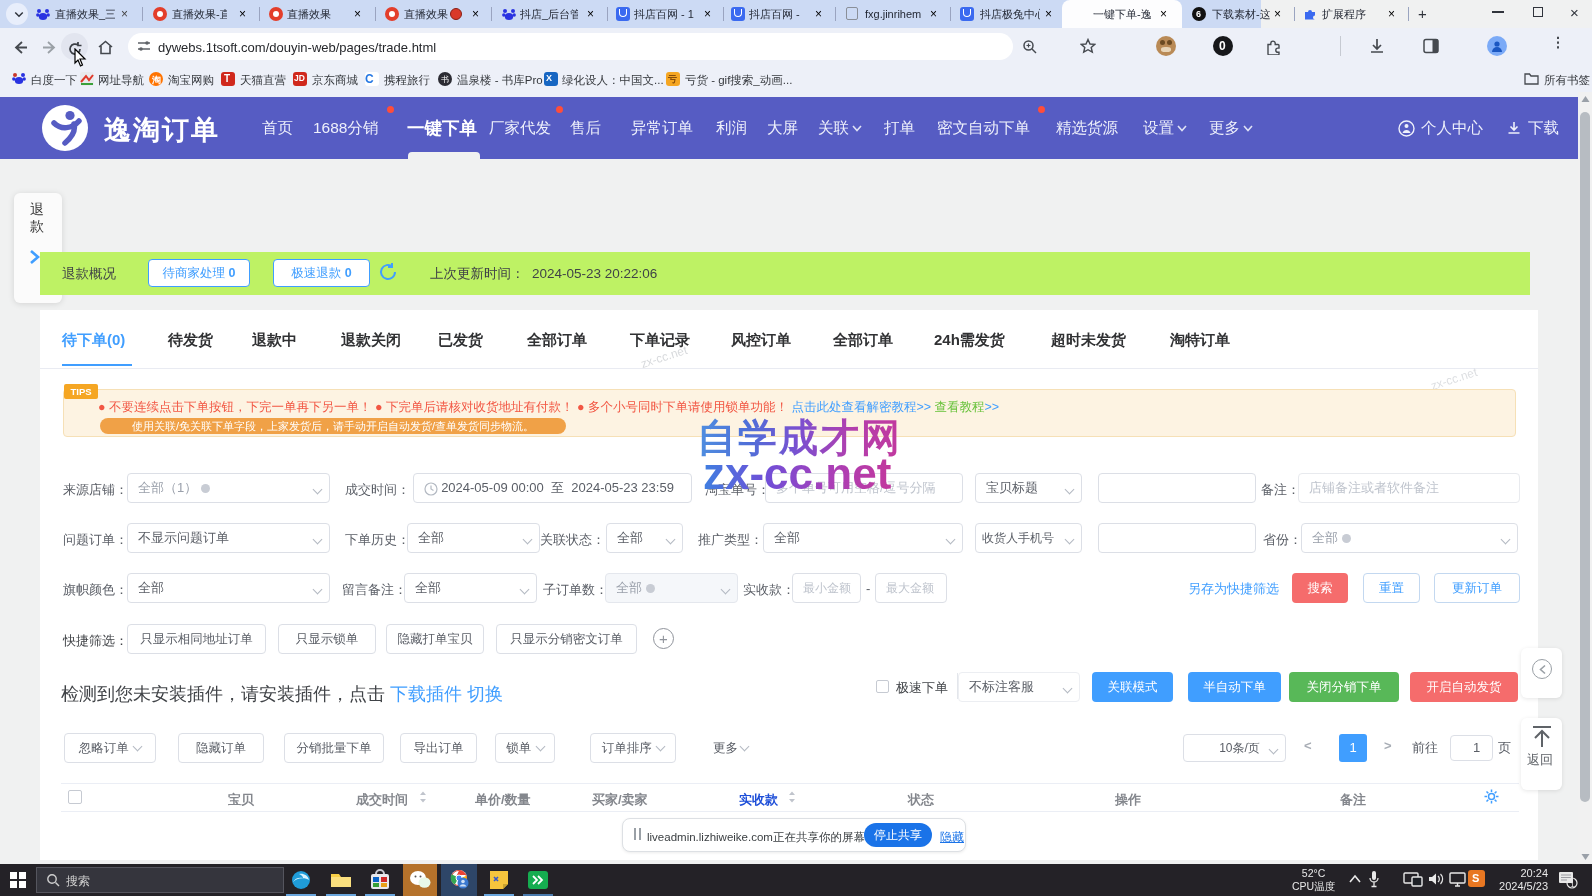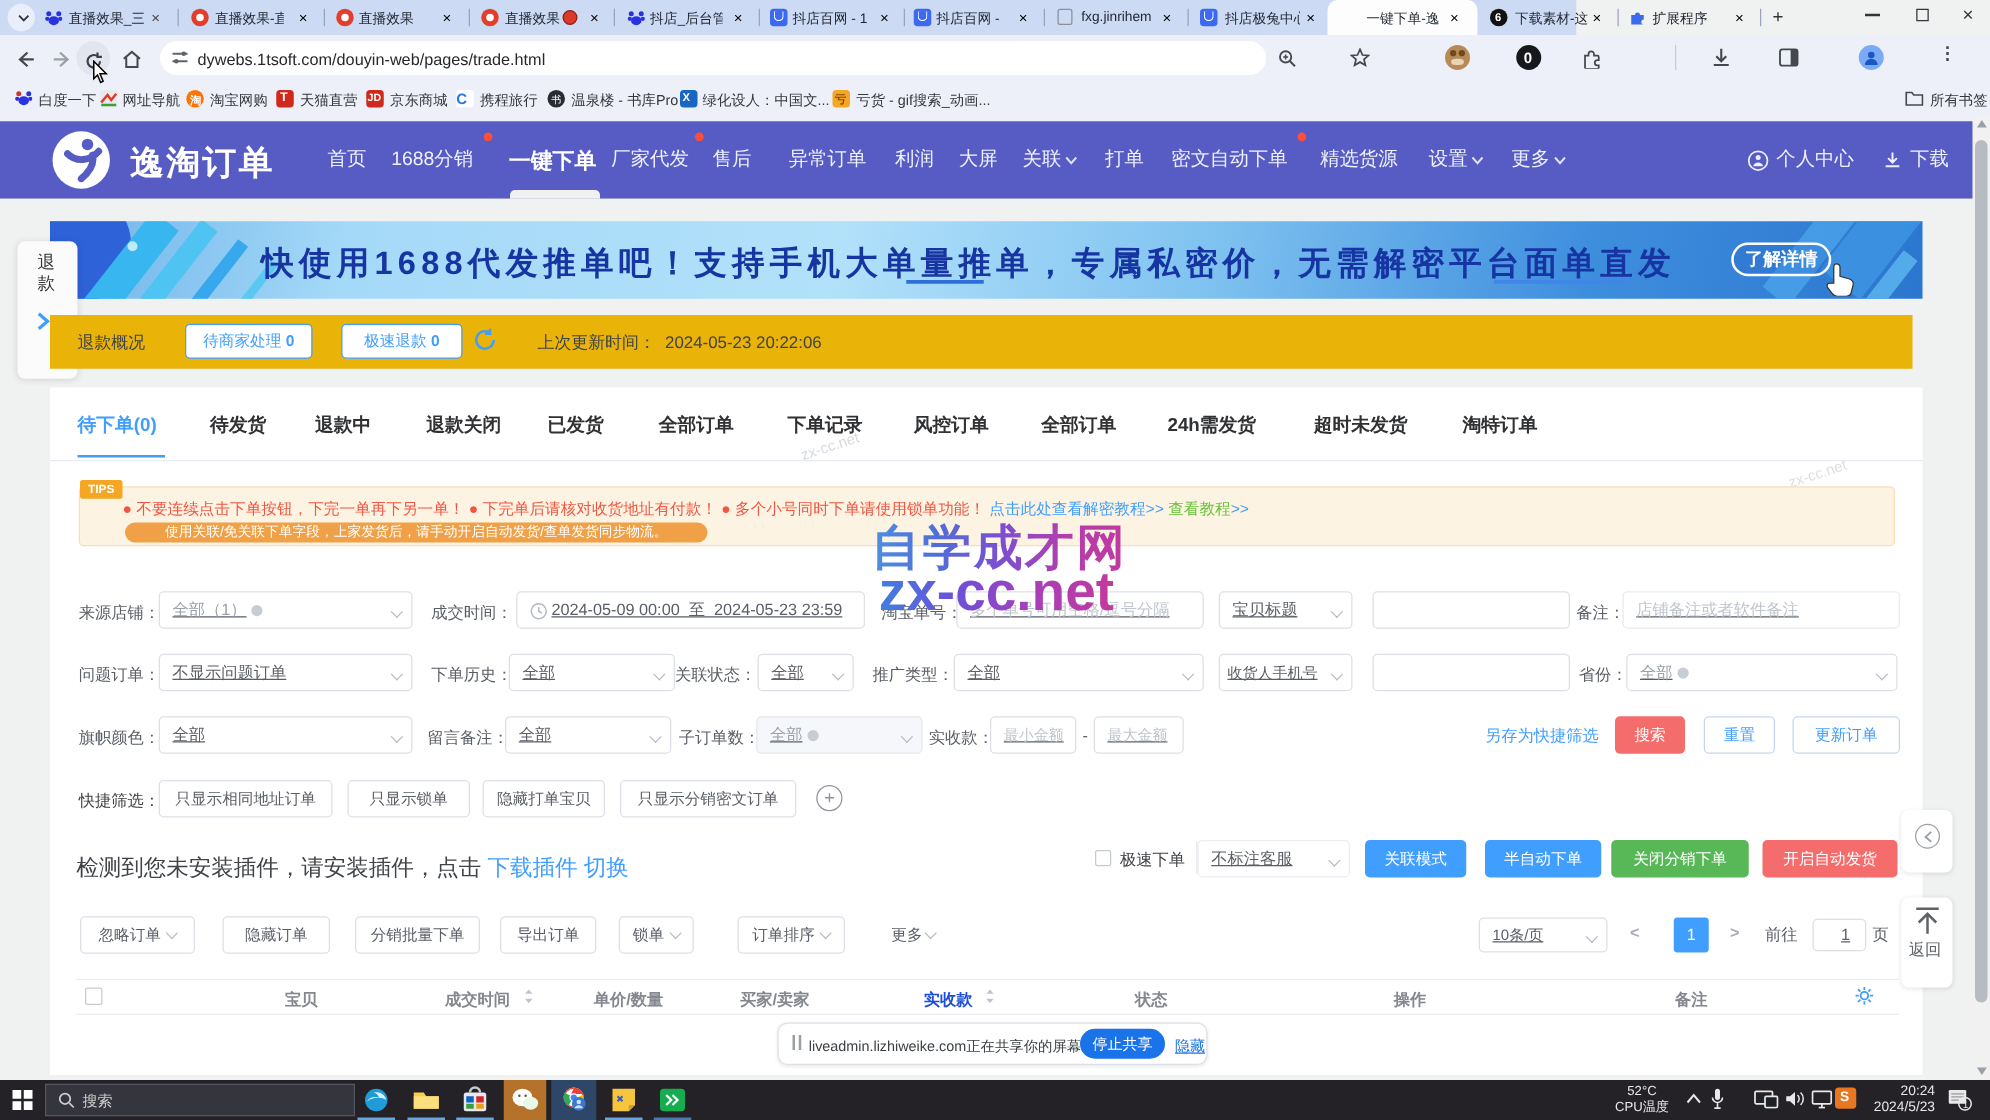--- a/index.html
+++ b/index.html
@@ -25,30 +25,30 @@
   .reddot { position:absolute; width:7px; height:7px; background:#ff4d3a; border-radius:50%; }
   
   #page { left:0; top:159px; width:1592px; height:705px; background:#f0f1f1; }
   #banner { position:absolute; left:40px; top:18px; width:1498px; height:62px; overflow:hidden;
      background:linear-gradient(100deg,#6cb2e8 0%, #a5d9f8 16%, #b2e1fa 42%, #7fc2f0 62%, #3e8ede 82%, #2b76cf 100%); }
   #bannertext { position:absolute; left:169px; top:16px; font-size:26px; font-weight:bold; color:#1635a2; letter-spacing:4.2px; white-space:nowrap; }
   #learnmore { position:absolute; left:1345px; top:17px; width:80px; height:27px; border:2px solid #fff; border-radius:14px; color:#fff; font-size:14.5px; font-weight:bold; text-align:center; line-height:24px; background:rgba(40,100,200,.25); }
   
   #leftpanel { position:absolute; left:14px; top:34px; width:48px; height:110px; background:#fbfbfb; border-radius:6px; box-shadow:0 1px 6px rgba(0,0,0,.12); }
   
-  #refundstrip { position:absolute; left:40px; top:93px; width:1490px; height:43px; background:#eab308; }
+  #refundstrip { position:absolute; left:40px; top:93px; width:1490px; height:43px; background:#bef264; }
   .bluebtn-o { position:absolute; border:1px solid #409eff; color:#409eff; background:#fff; border-radius:4px; font-size:12.5px; text-align:center; }
   
   #card { position:absolute; left:40px; top:151px; width:1498px; height:550px; background:#fff; }
   .tabitem { position:absolute; top:21px; font-size:15px; font-weight:bold; color:#303133; white-space:nowrap; }
   
   #tips { position:absolute; left:23px; top:79px; width:1453px; height:48px; background:#fdf3e2; border:1px solid #f6e0b6; border-radius:4px; }
   
   .flabel { position:absolute; font-size:13px; color:#5a5e66; white-space:nowrap; }
-  .fsel { position:absolute; height:30px; background:#fff; border:1px solid #dcdfe6; border-radius:4px; font-size:13px; color:#5a5e66; line-height:28px; padding-left:10px; white-space:nowrap;text-decoration:underline; }
+  .fsel { position:absolute; height:30px; background:#fff; border:1px solid #dcdfe6; border-radius:4px; font-size:13px; color:#5a5e66; line-height:28px; padding-left:10px; white-space:nowrap; }
   .fsel .arr, .selarr { position:absolute; right:8px; top:12px; width:7px; height:7px; border-right:1.4px solid #b3b9c2; border-bottom:1.4px solid #b3b9c2; transform:rotate(45deg); }
   .ph { color:#bfc4cd; }
   .gdot { display:inline-block; width:9px; height:9px; background:#c8ccd4; border-radius:50%; vertical-align:middle; margin-left:4px; }
   .wbtn { position:absolute; height:30px; background:#fff; border:1px solid #dcdfe6; border-radius:4px; font-size:12.5px; color:#5a5e66; text-align:center; white-space:nowrap; }
   .cbtn { position:absolute; height:30px; border:none; border-radius:4px; font-size:12.5px; color:#fff; text-align:center; line-height:30px; white-space:nowrap; }
   
   #wm1 { position:absolute; left:697px; top:252px; font-size:39px; font-weight:bold; letter-spacing:2px;
         background:linear-gradient(90deg,#4f8fe0,#4f6fd8,#7b4fd0,#b23fae,#c2399d); -webkit-background-clip:text; background-clip:text; color:transparent; }
   #wm2 { position:absolute; left:703px; top:290px; font-size:44px; font-weight:bold;
         background:linear-gradient(90deg,#3f7fe0,#6f4fd8,#a93fb8,#c2399d); -webkit-background-clip:text; background-clip:text; color:transparent; }
@@ -277,38 +277,20 @@
       <path d="M4.5 13 a4.2 4.2 0 0 1 8 0" fill="#eef0fb"></path>
     </svg>
   <div class="nav" style="left:1421px">个人中心</div>
   <svg class="abs" style="left:1506px;top:23px" width="16" height="16" viewBox="0 0 16 16">
       <path d="M8 2 V9 M4.5 6.5 L8 10 L11.5 6.5 M2.5 13 H13.5" stroke="#eef0fb" stroke-width="1.6" fill="none"></path>
     </svg>
   <div class="nav" style="left:1528px">下载</div>
   <div class="abs" style="left:408px;top:55px;width:72px;height:7px;background:#f0f1f1;border-radius:4px 4px 0 0"></div>
 </div>
 <div class="abs" id="page">
-  <div id="banner">
-    <div style="position:absolute;left:-30px;top:-28px;width:95px;height:95px;border-radius:50%;background:#2e62d9"></div>
-    <div style="position:absolute;left:52px;top:-10px;width:26px;height:90px;background:#37b6f0;transform:rotate(38deg)"></div>
-    <div style="position:absolute;left:95px;top:-5px;width:16px;height:80px;background:#4fc3f2;transform:rotate(38deg)"></div>
-    <div style="position:absolute;left:128px;top:10px;width:10px;height:70px;background:#37a8ee;transform:rotate(38deg)"></div>
-    <div style="position:absolute;left:160px;top:28px;width:7px;height:52px;background:#5bc8f4;transform:rotate(38deg)"></div>
-    <div style="position:absolute;left:62px;top:16px;width:8px;height:8px;border-radius:50%;background:#bfeafc"></div>
-    <div style="position:absolute;left:1395px;top:-20px;width:26px;height:90px;background:#4fa8ec;transform:rotate(38deg);opacity:.7"></div>
-    <div style="position:absolute;left:1440px;top:-30px;width:40px;height:90px;background:#3f96e4;transform:rotate(38deg);opacity:.8"></div>
-    <div style="position:absolute;left:1460px;top:20px;width:14px;height:70px;background:#5fb8f0;transform:rotate(38deg);opacity:.8"></div>
-    <div id="bannertext">快使用1688代发推单吧！支持手机大单量推单，专属私密价，无需解密平台面单直发</div>
-    <div style="position:absolute;left:685px;top:47px;width:62px;height:3px;background:#2d6fd8"></div>
-    <div style="position:absolute;left:1155px;top:47px;width:110px;height:3px;background:#3f86e8"></div>
-    <div id="learnmore">了解详情</div>
-    <svg style="position:absolute;left:1420px;top:32px;z-index:3" width="26" height="28" viewBox="0 0 26 28">
-        <path d="M9 2 c2 0 3 1.5 3 3 v7 l7 2 c3 1 4 3 3.5 5 l-1.5 6 c-.5 2 -2 3 -4 3 h-7 c-2 0 -3.5 -1 -4.5 -2.5 L2 21 c-1 -2 0 -3.5 2 -3.5 h3 V5 c0 -2 1 -3 2 -3 z" fill="#fff" stroke="#333" stroke-width="1"></path>
-      </svg>
-  </div>
   <div id="leftpanel">
     <div style="position:absolute;left:16px;top:8px;font-size:14px;color:#333;line-height:17px">退<br>款</div>
     <svg style="position:absolute;left:14px;top:56px" width="14" height="16" viewBox="0 0 14 16">
         <path d="M3 2 L10 8 L3 14" stroke="#409eff" stroke-width="2.6" fill="none"></path>
       </svg>
   </div>
   <div id="refundstrip">
     <div style="position:absolute;left:22px;top:13px;font-size:13.5px;color:#404347">退款概况</div>
     <div class="bluebtn-o" style="left:108px;top:7px;width:102px;height:28px;line-height:26px">待商家处理 <b>0</b></div>
     <div class="bluebtn-o" style="left:233px;top:7px;width:97px;height:28px;line-height:26px">极速退款 <b>0</b></div>
@@ -402,21 +384,21 @@
     <div class="cbtn" style="left:1370px;top:362px;width:108px;background:#f56c6c">开启自动发货</div>
 
     <div class="wbtn" style="left:24px;top:423px;width:92px;line-height:28px">忽略订单 <span class="selarr" style="position:static;display:inline-block;margin-left:2px;margin-bottom:2px"></span></div>
     <div class="wbtn" style="left:138px;top:423px;width:86px;line-height:28px">隐藏订单</div>
     <div class="wbtn" style="left:244px;top:423px;width:100px;line-height:28px">分销批量下单</div>
     <div class="wbtn" style="left:360px;top:423px;width:77px;line-height:28px">导出订单</div>
     <div class="wbtn" style="left:455px;top:423px;width:60px;line-height:28px">锁单 <span class="selarr" style="position:static;display:inline-block;margin-left:2px;margin-bottom:2px"></span></div>
     <div class="wbtn" style="left:550px;top:423px;width:86px;line-height:28px">订单排序 <span class="selarr" style="position:static;display:inline-block;margin-left:2px;margin-bottom:2px"></span></div>
     <div style="position:absolute;left:673px;top:430px;font-size:12.5px;color:#5a5e66">更多 <span class="selarr" style="position:static;display:inline-block;margin-bottom:2px"></span></div>
 
-    <div class="fsel" style="left:1143px;top:424px;width:103px;height:28px;line-height:26px;font-size:12px;color:#5a5e66;text-align:left">10条/页<span class="arr" style="top:11px"></span></div>
+    <div class="fsel" style="left:1143px;top:424px;width:103px;height:28px;line-height:26px;font-size:12px;color:#5a5e66;text-align:center">10条/页<span class="arr" style="top:11px"></span></div>
     <div style="position:absolute;left:1264px;top:428px;color:#a8adb5;font-size:13px;font-weight:bold">&lt;</div>
     <div style="position:absolute;left:1299px;top:424px;width:28px;height:28px;background:#409eff;border-radius:3px;color:#fff;font-size:13px;text-align:center;line-height:28px">1</div>
     <div style="position:absolute;left:1344px;top:428px;color:#a8adb5;font-size:13px;font-weight:bold">&gt;</div>
     <div style="position:absolute;left:1372px;top:429px;font-size:13px;color:#5a5e66">前往</div>
     <div class="fsel" style="left:1410px;top:425px;width:43px;height:26px;line-height:24px;text-align:center;font-size:13px">1</div>
     <div style="position:absolute;left:1458px;top:429px;font-size:13px;color:#5a5e66">页</div>
 
     <div style="position:absolute;left:21px;top:473px;width:1458px;height:29px;border-top:1px solid #ebeef5;border-bottom:1px solid #ebeef5"></div>
     <div style="position:absolute;left:28px;top:480px;width:14px;height:14px;border:1px solid #c6cad2;border-radius:2px;background:#fff"></div>
     <div class="flabel" style="left:188px;top:481px;color:#84878d;font-weight:bold">宝贝</div>

